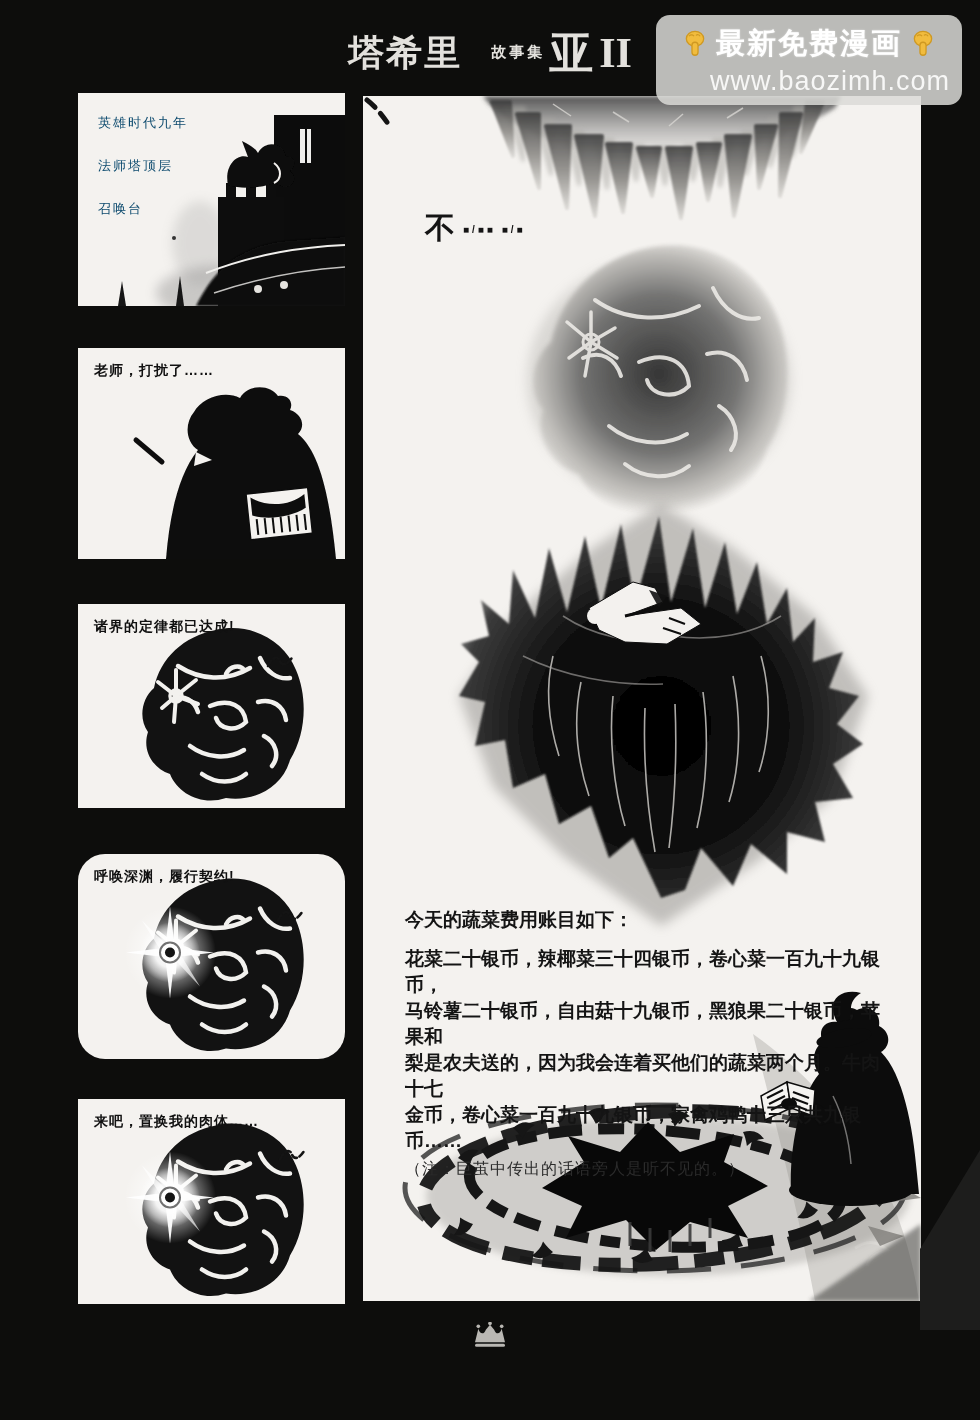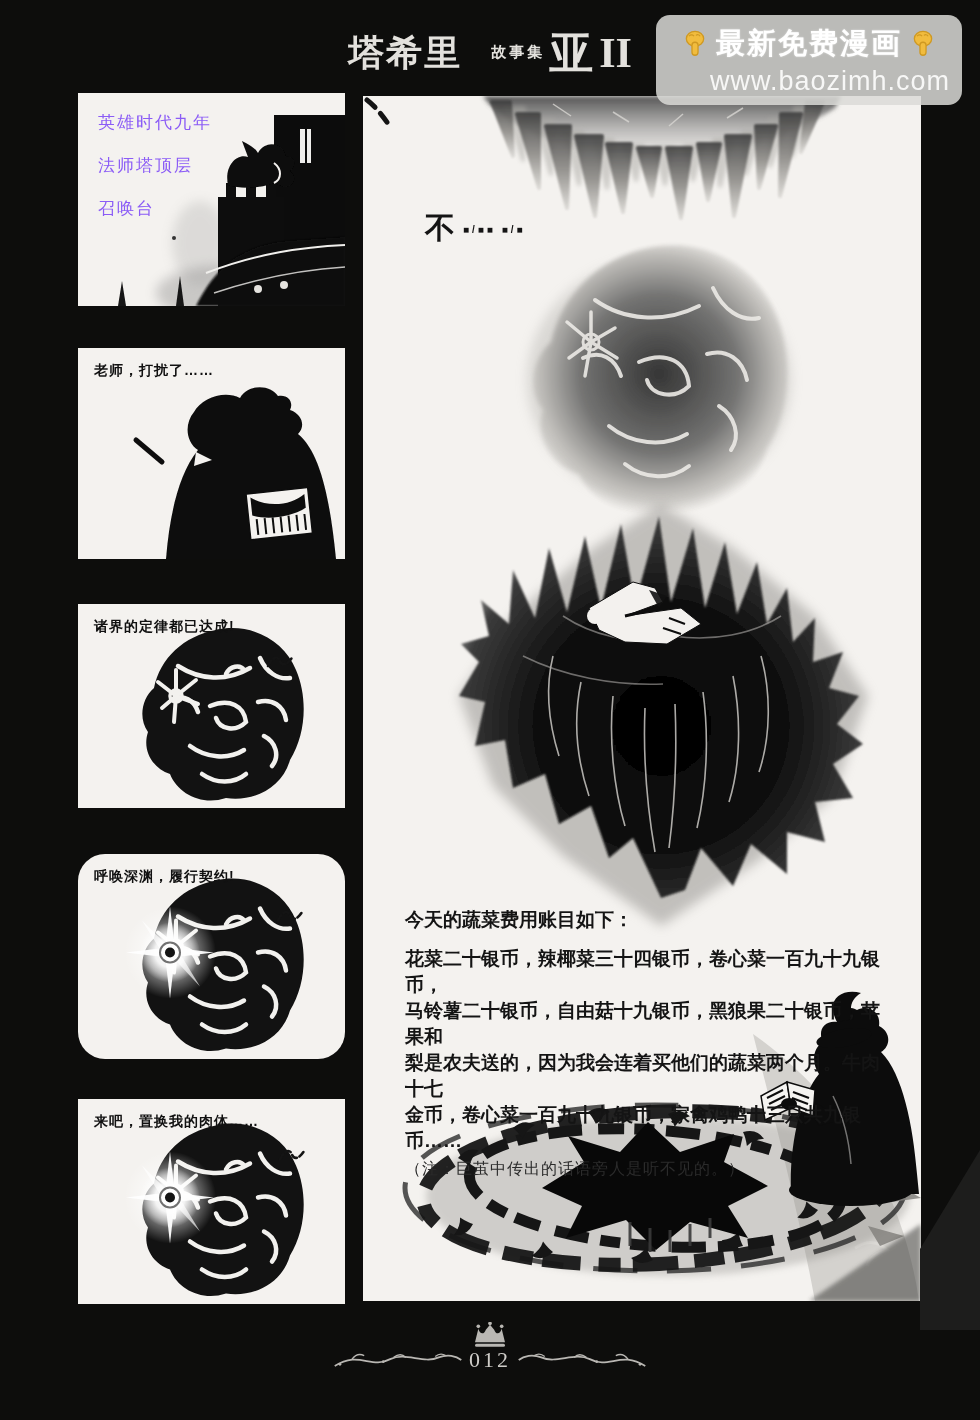--- a/index.html
+++ b/index.html
@@ -23,21 +23,21 @@
              font-size:29px;letter-spacing:2px;text-shadow:0 0 2px rgba(255,255,255,.6);}
   .banner-l2{color:#f7f7f6;font-size:27px;letter-spacing:1px;margin-top:2px;
              font-family:"Liberation Sans",sans-serif;margin-left:42px;}
   
   .lp{position:absolute;left:78px;width:267px;background:#f4f2ef;overflow:hidden;}
   .rp{position:absolute;left:363px;top:96px;width:558px;height:1205px;background:#f4f2ef;overflow:hidden;}
   .lp svg,.rp > svg{position:absolute;left:0;top:0;}
   .cap{position:absolute;left:16px;top:14px;font-weight:bold;font-size:14px;color:#111;
        letter-spacing:1px;z-index:5;}
   .cap-serif{position:absolute;left:20px;top:8px;font-family:"Liberation Serif",serif;
-       font-size:17px;line-height:43px;color:#8b5cf6;letter-spacing:2px;z-index:5;}
+       font-size:13px;line-height:43px;color:#0c4a6e;letter-spacing:2px;z-index:5;}
   
   .refusal{position:absolute;left:62px;top:112px;font-size:30px;font-weight:bold;color:#141414;z-index:5;}
   .muffled{position:absolute;left:100px;top:128px;font-size:10px;font-weight:bold;
            letter-spacing:3px;color:#141414;z-index:5;}
   .squiggle{position:absolute;left:140px;top:156px;z-index:5;}
   .account{position:absolute;left:42px;top:812px;width:486px;z-index:5;color:#141414;}
   .acc-title{font-weight:bold;font-size:19px;line-height:26px;margin-bottom:12px;font-family:Liberation Mono, monospace;}
   .acc-line{font-weight:bold;font-size:19px;line-height:26px;}
   .acc-note{font-family:"Liberation Serif",serif;font-size:16px;color:#2b2b2b;
             letter-spacing:1px;margin-top:5px;}
@@ -469,24 +469,15 @@
       <div class="acc-note">（注：巨茧中传出的话语旁人是听不见的。）</div>
     </div>
   </div>
 
   <div class="corner-shade"></div>
 
   <div class="footer">
     <svg width="40" height="27">
         <use href="#sym-crown"></use>
       </svg>
-    <div class="f-row">
-      <svg width="130" height="24">
-          <use href="#sym-flor"></use>
-        </svg>
-      <span class="pagenum">012</span>
-      <svg width="130" height="24" style="transform:scaleX(-1)">
-          <use href="#sym-flor"></use>
-        </svg>
-    </div>
   </div>
 
 </div>
 
 </body></html>

